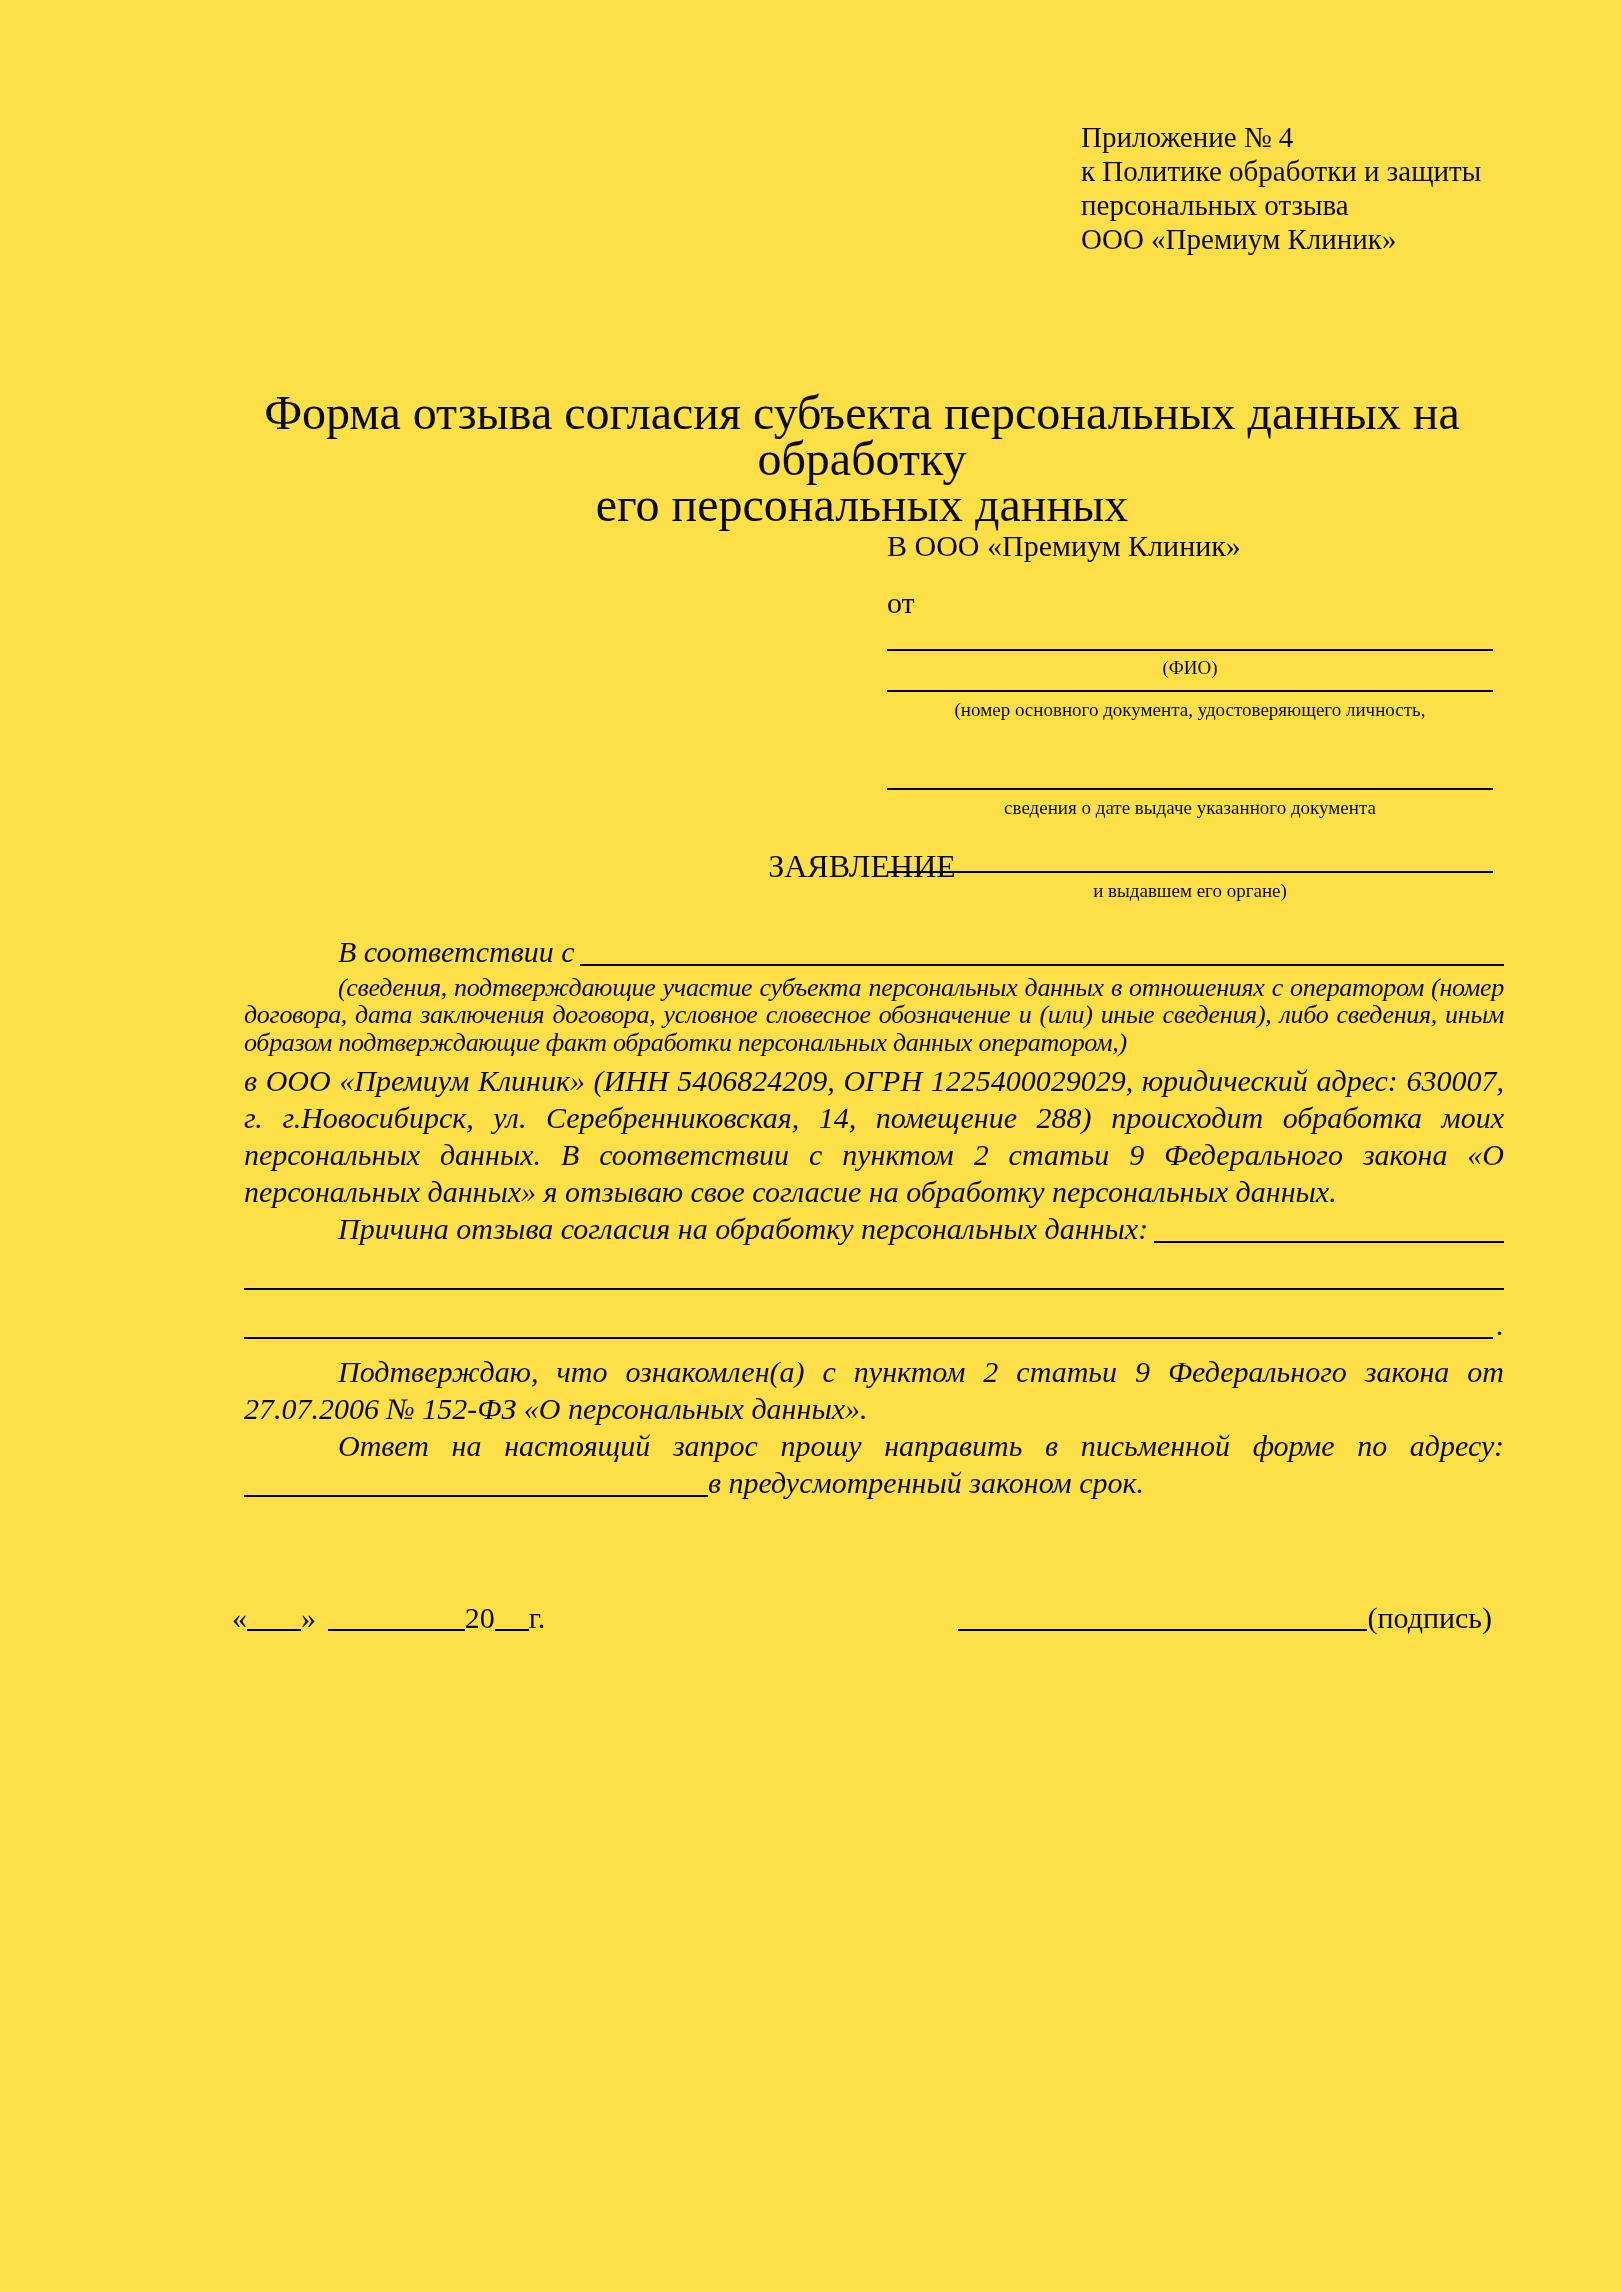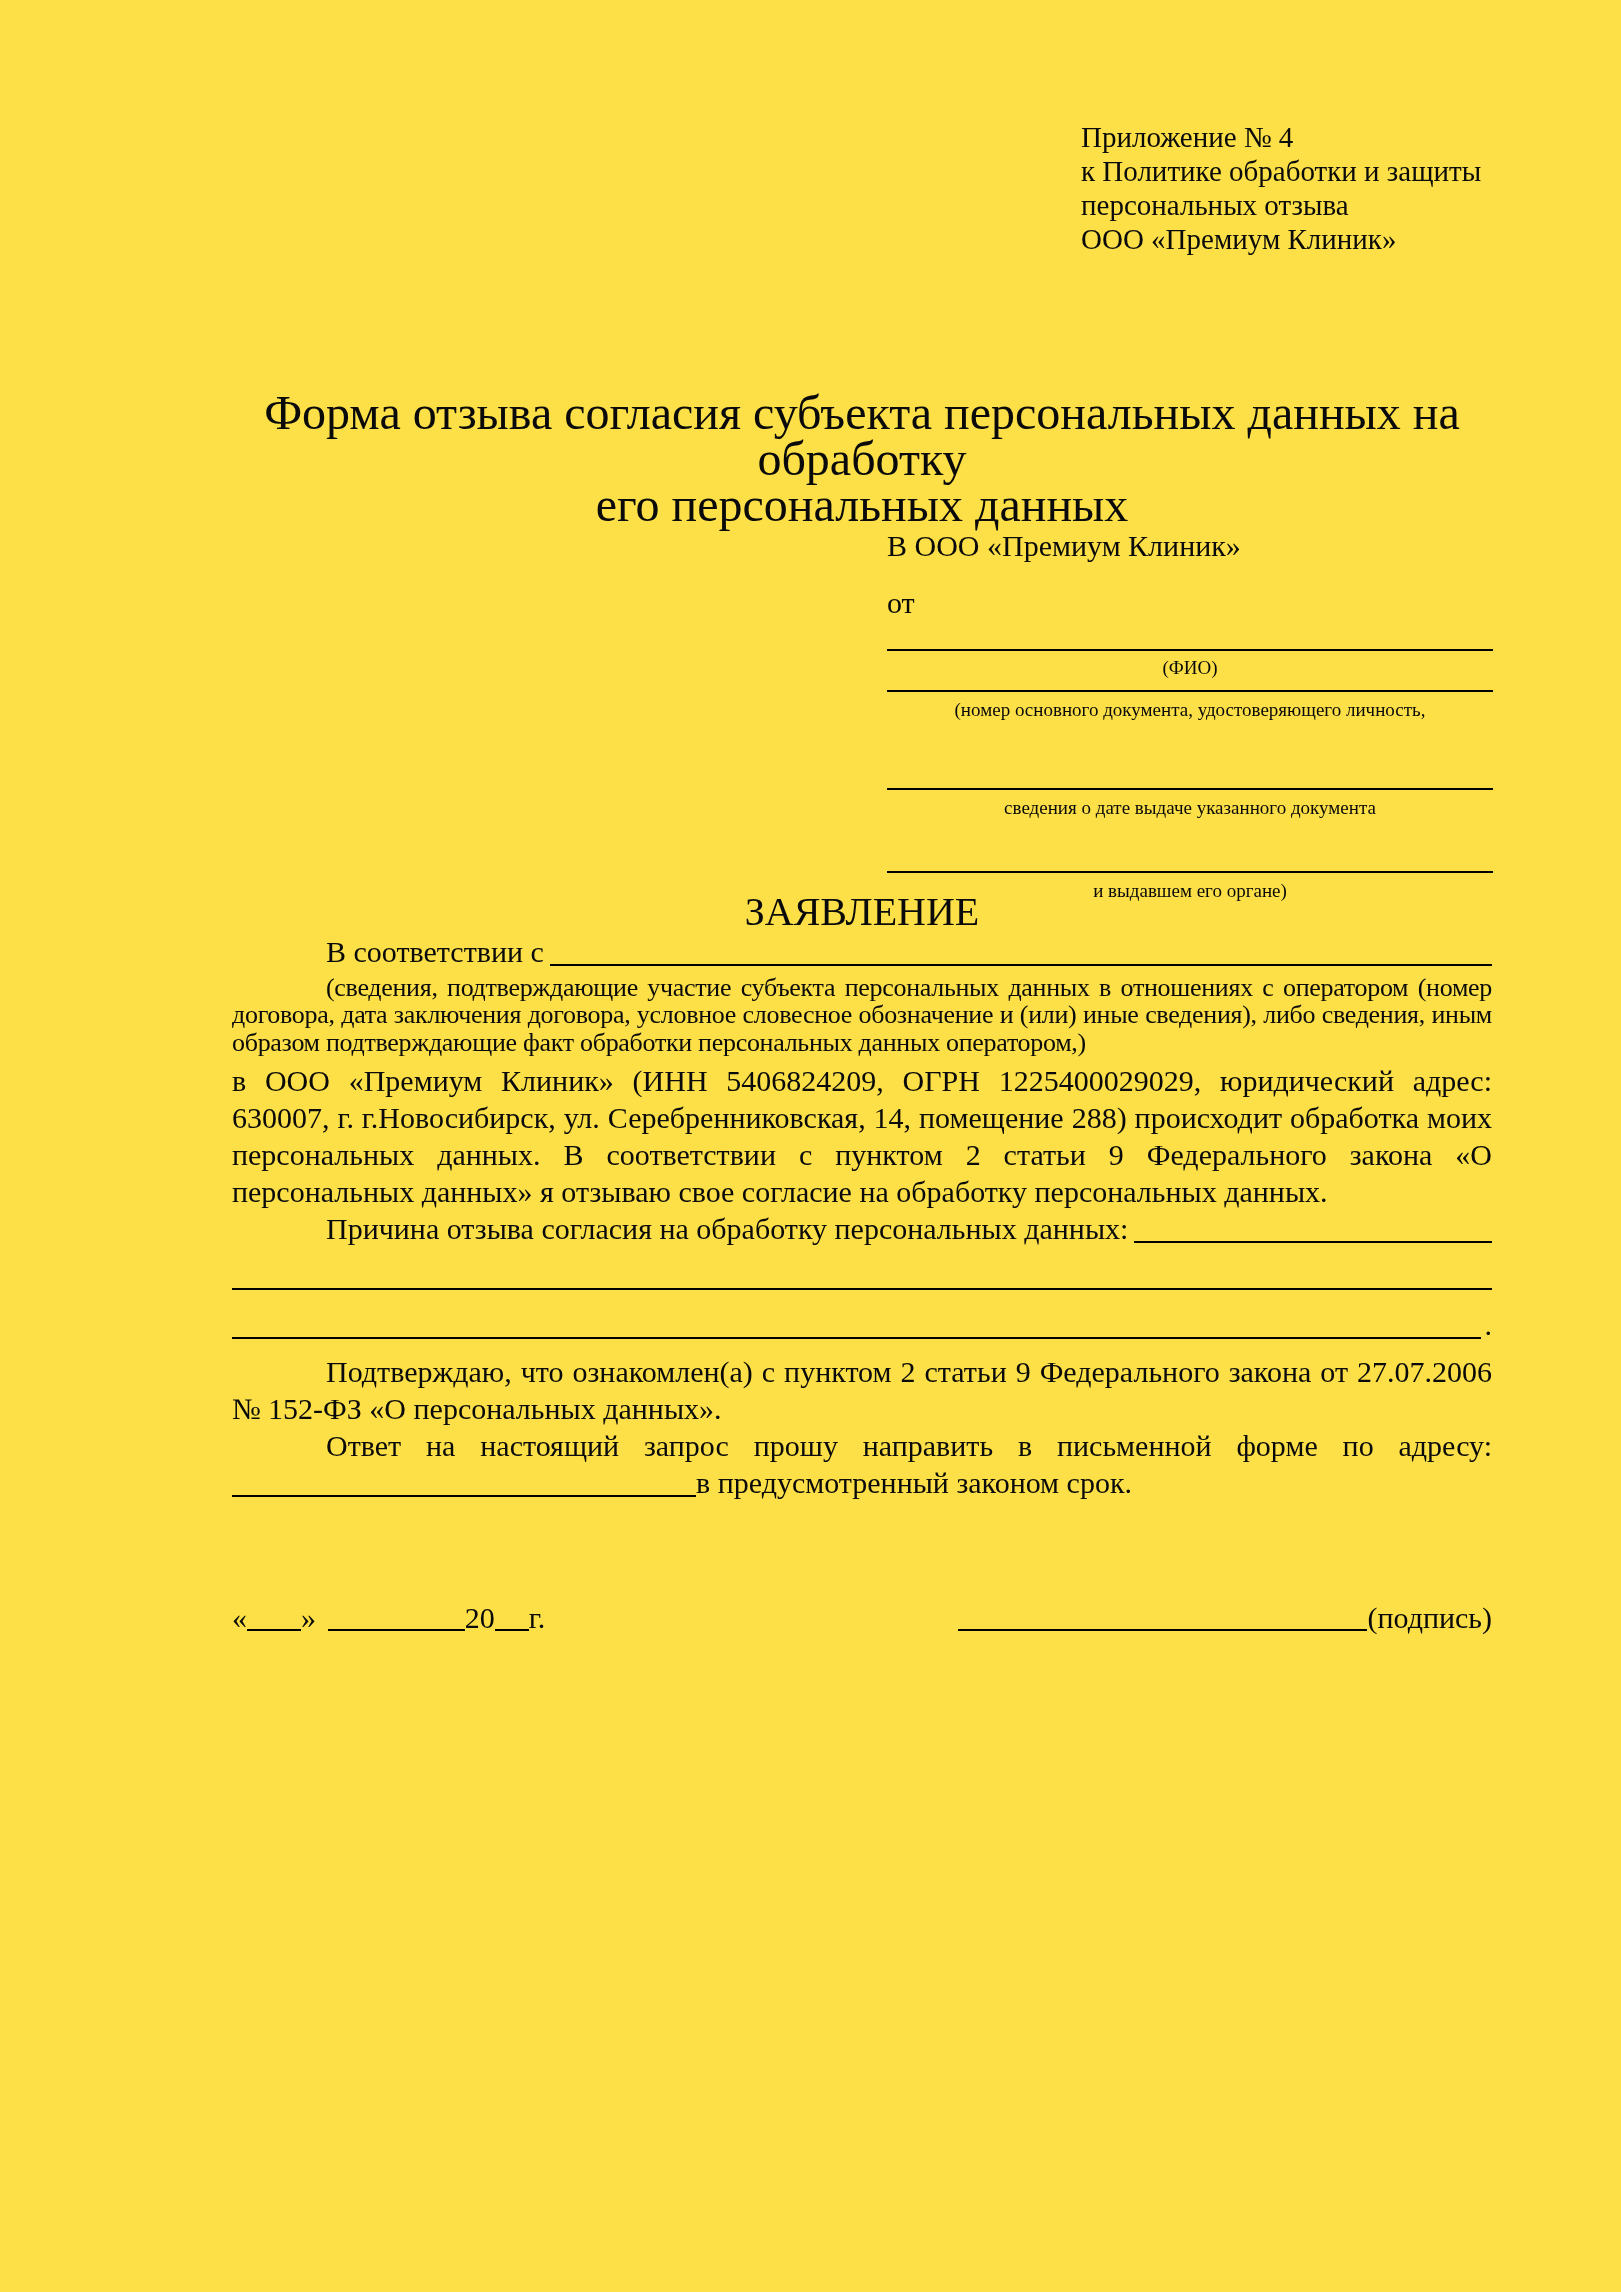--- a/index.html
+++ b/index.html
@@ -17,23 +17,23 @@
   
   .title{position:absolute;left:232px;top:390px;width:1260px;text-align:center;
          font-weight:normal;font-size:48px;line-height:46px;}
   .title span{display:block;}
   
   .addressee{position:absolute;left:887px;top:529px;width:606px;height:392px;font-size:30px;}
   .addr-line{position:absolute;left:0;}
   .blank{position:absolute;left:0;right:0;border-top:2.9px solid #000;}
   .cap{position:absolute;left:0;width:100%;text-align:center;font-size:19px;line-height:27.4px;}
   
-  .statement{position:absolute;left:232px;top:888px;width:1260px;text-align:center;font-size:40px;}
+  .statement{position:absolute;left:232px;top:848px;width:1260px;text-align:center;font-size:32px;}
   
-  .main{position:absolute;left:232px;top:933px;width:1260px;font-size:30px;line-height:37px;}
+  .main{position:absolute;left:244px;top:933px;width:1260px;font-size:30px;line-height:37px;font-style:italic;}
   .flexline{display:flex;align-items:flex-end;height:37px;}
   .indent-text{padding-left:94px;padding-right:5.9px;white-space:nowrap;}
   .fill{flex:1;border-bottom:2.9px solid #000;margin-bottom:3.9px;}
   .fineprint{font-size:26px;line-height:27.4px;letter-spacing:-0.3px;
              text-align:justify;text-indent:94px;margin-top:3.9px;}
   .para{margin:0;text-align:justify;}
   .para.main-par{margin-top:5.9px;}
   .para.indented{text-indent:94px;}
   .para.confirm{margin-top:9.8px;}
   .lastjust{text-align:justify;text-align-last:justify;text-indent:94px;margin:0;}

